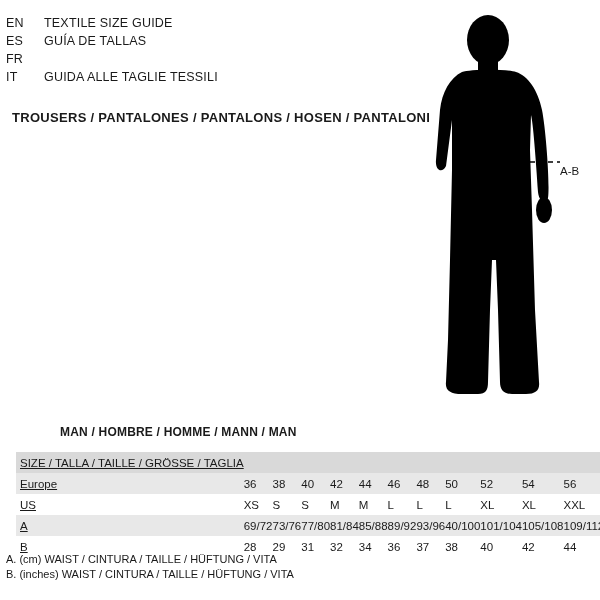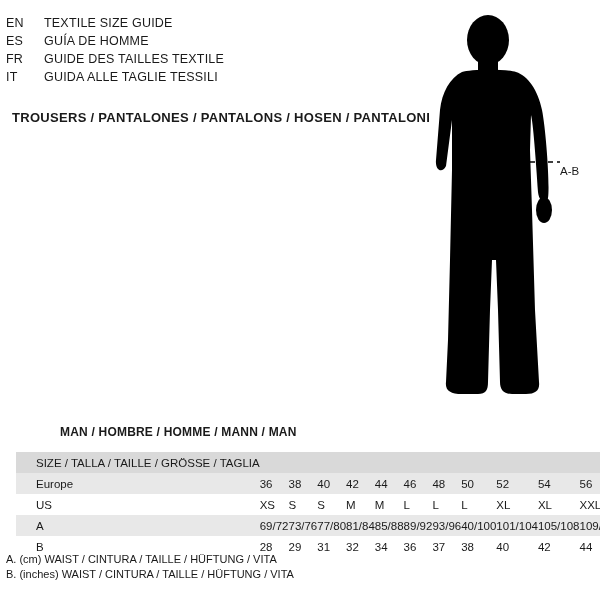--- a/index.html
+++ b/index.html
@@ -100,21 +100,22 @@
   }
   table.size-table tr.header-row td {
     background: #d9d9d9;
     font-weight: normal;
   }
   table.size-table tr.shaded td {
     background: #e8e8e8;
   }
   table.size-table td.label-col {
     width: 82px;
-    padding-left: 20px;
+    padding-left: 4px;
+    text-decoration: underline;
   }
   table.size-table td.val {
     width: 44px;
     text-align: left;
   }
 
   .footnotes {
     position: absolute;
     left: 6px;
     top: 552px;
@@ -128,25 +129,24 @@
 
 <div class="page">
 
   <div class="lang-block">
     <div class="lang-row">
       <span class="lang-code">EN</span>
       <span class="lang-text">TEXTILE SIZE GUIDE</span>
     </div>
     <div class="lang-row">
       <span class="lang-code">ES</span>
-      <span class="lang-text">GUÍA DE HOMME</span>
+      <span class="lang-text">GUÍA DE TALLAS</span>
     </div>
     <div class="lang-row">
       <span class="lang-code">FR</span>
-      <span class="lang-text">GUIDE DES TAILLES TEXTILE</span>
     </div>
     <div class="lang-row">
       <span class="lang-code">IT</span>
       <span class="lang-text">GUIDA ALLE TAGLIE TESSILI</span>
     </div>
   </div>
 
   <div class="garment-title">TROUSERS / PANTALONES / PANTALONS / HOSEN / PANTALONI</div>
 
   <div class="figure-wrap">

